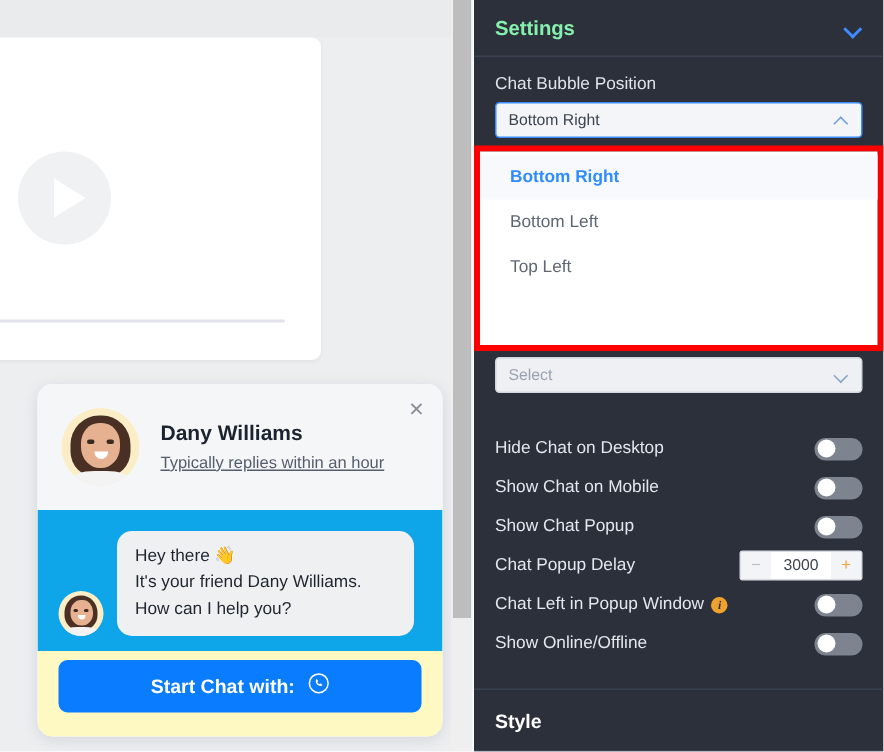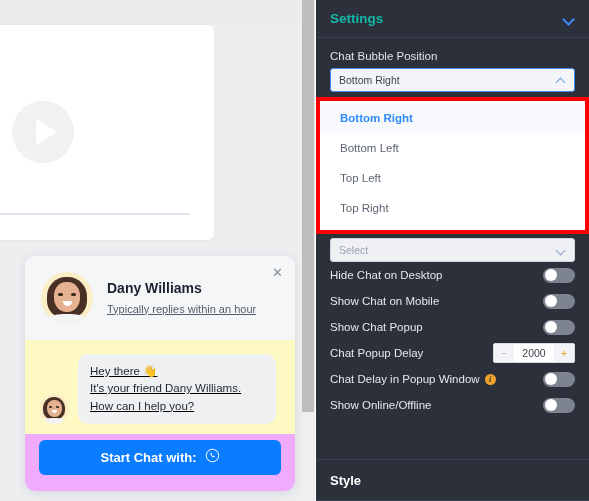--- a/index.html
+++ b/index.html
@@ -93,30 +93,30 @@
     font-size: 14px; font-weight: bold; color: #1b2330; line-height: 1.25;
   }
   .chat-sub {
     font-size: 11px; color: #545d6b; margin-top: 4px; line-height: 1.3; text-decoration: underline;
   }
   .chat-close {
     position: absolute; right: 12px; top: 10px;
     font-size: 13px; color: #8a9099; cursor: pointer;
     line-height: 1; font-family: "Liberation Sans", sans-serif;
   }
-  .chat-body { padding: 14px 14px 10px 14px; background:#fef9c3;text-decoration:underline; }
+  .chat-body { padding: 14px 14px 10px 14px; background:#0ea5e9; }
   .msg-row { display: flex; align-items: flex-end; gap: 9px; }
   .msg-bubble {
     background: #eff0f1;
     border-radius: 10px;
     padding: 9px 12px;
     font-size: 11.5px; color: #1f2630; line-height: 1.5;
     max-width: 198px;
   }
-  .chat-foot { padding: 6px 14px 16px 14px; background:#f0abfc; }
+  .chat-foot { padding: 6px 14px 16px 14px; background:#fef9c3; }
   .start-btn {
     width: 100%; height: 35px;
     background: #0a7cff; border: none; border-radius: 6px;
     color: #ffffff; font-size: 13px; font-weight: bold;
     display: flex; align-items: center; justify-content: center; gap: 8px;
     cursor: pointer;
     font-family: "Liberation Sans", sans-serif;
   }
 
   
@@ -134,21 +134,21 @@
     position: absolute; left: 316px; top: 0; width: 273px; height: 501px;
     background: #2b303b;
     color: #e8eaef;
     overflow: hidden;
   }
   .panel-header {
     height: 38px; display: flex; align-items: center; justify-content: space-between;
     padding: 0 14px;
     border-bottom: 1px solid #3a4150;
   }
-  .panel-header .title { font-size: 13.5px; font-weight: bold; color: #14b8a6; }
+  .panel-header .title { font-size: 13.5px; font-weight: bold; color: #86efac; }
   .chev { width: 12px; height: 12px; position: relative; }
   .chev::before {
     content: ""; position: absolute; left: 1px; top: 2px;
     width: 7px; height: 7px;
     border-right: 2px solid #3d8bfd; border-bottom: 2px solid #3d8bfd;
     transform: rotate(45deg);
   }
   .chev.right::before { transform: rotate(-45deg); left: 0px; top: 2px; }
 
   .panel-body { padding: 12px 14px 0 14px; position: relative; }
@@ -318,21 +318,21 @@
 
     <div style="height:146px"></div>
 
     <div class="rows">
       <div class="select-box placeholder">
         <span>Select</span>
         <span class="chev-sm"></span>
       </div>
     </div>
 
-    <div class="rows" style="padding-top:0">
+    <div class="rows" style="padding-top:24px">
 
       <div class="setting-row">
         <span class="row-label">Hide Chat on Desktop</span>
         <span class="toggle">
             <span class="knob"></span>
           </span>
       </div>
 
       <div class="setting-row">
         <span class="row-label">Show Chat on Mobile</span>
@@ -345,28 +345,28 @@
         <span class="row-label">Show Chat Popup</span>
         <span class="toggle">
             <span class="knob"></span>
           </span>
       </div>
 
       <div class="setting-row">
         <span class="row-label">Chat Popup Delay</span>
         <span class="stepper">
           <span class="btn minus">−</span>
-          <span class="val">2000</span>
+          <span class="val">3000</span>
           <span class="btn plus">+</span>
         </span>
       </div>
 
       <div class="setting-row">
         <span class="row-label">
-          <span>Chat Delay in Popup Window</span>
+          <span>Chat Left in Popup Window</span>
           <span class="info-icon">i</span>
         </span>
         <span class="toggle">
             <span class="knob"></span>
           </span>
       </div>
 
       <div class="setting-row">
         <span class="row-label">Show Online/Offline</span>
         <span class="toggle">
@@ -382,17 +382,16 @@
         <span class="chev right"></span>
       </div>
     </div>
   </div>
 
   <div class="dropdown-wrap">
     <div class="dropdown-list">
       <div class="dd-item active">Bottom Right</div>
       <div class="dd-item">Bottom Left</div>
       <div class="dd-item">Top Left</div>
-      <div class="dd-item">Top Right</div>
     </div>
   </div>
 
 </div>
 
 </body></html>

